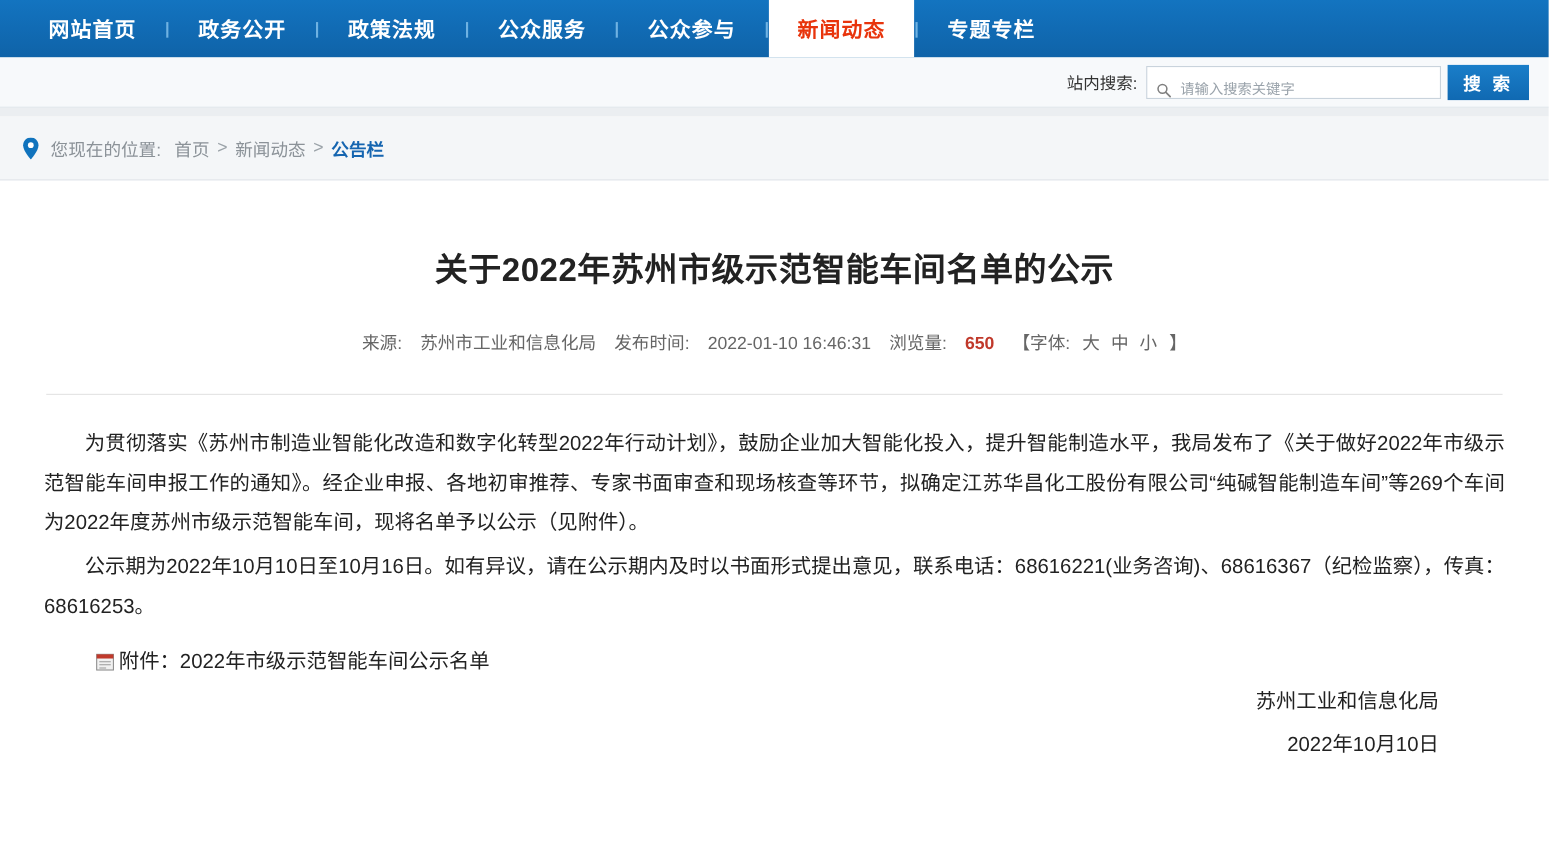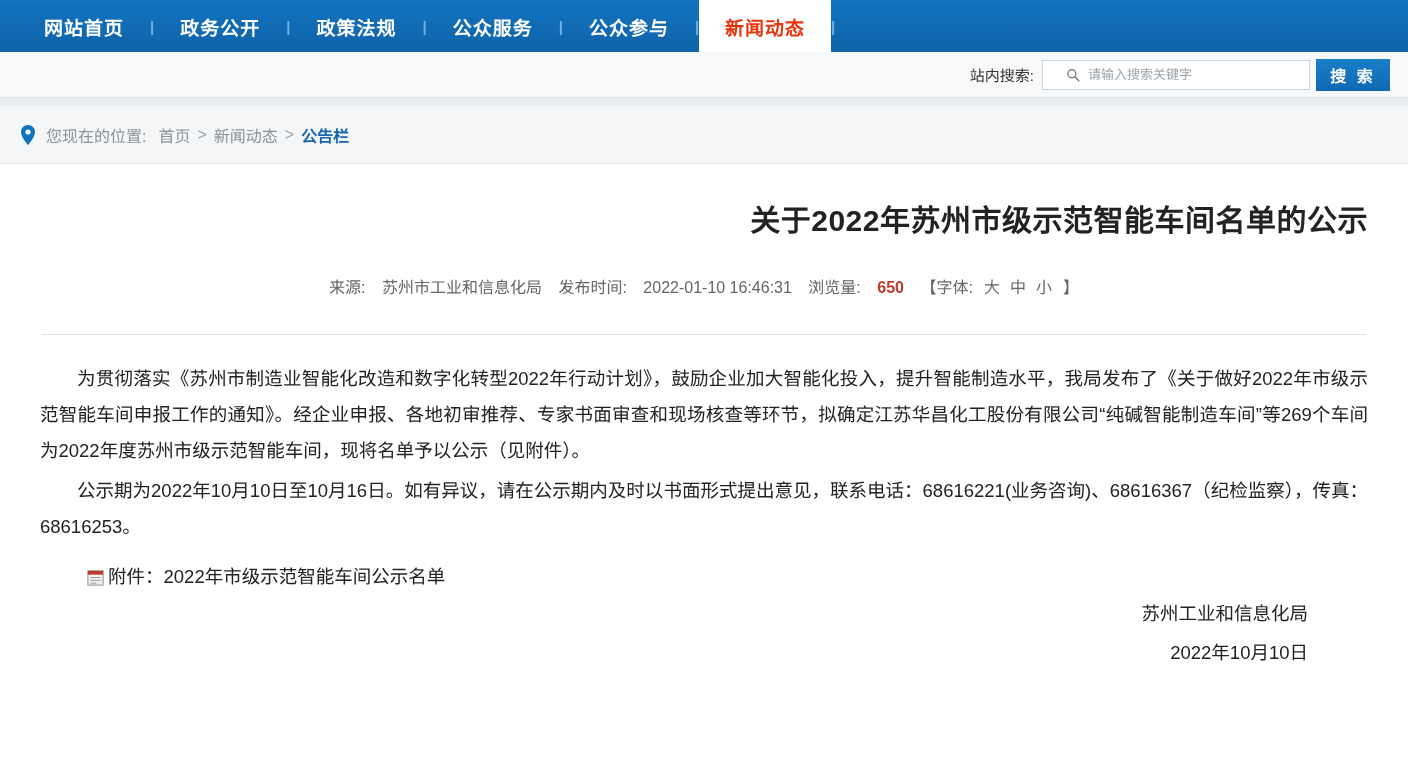--- a/index.html
+++ b/index.html
@@ -69,22 +69,22 @@
     font-size: 15px;
     color: #333;
     margin-right: 8px;
   }
   .search-input-wrap {
     width: 268px;
     height: 30px;
     background: #ffffff;
     border: 1px solid #c9d3dc;
     display: flex;
-    align-items: center;
-    padding: 0 23px;
+    align-items: flex-end;
+    padding: 0 8px;
     box-sizing: border-box;
   }
   .search-icon {
     width: 14px;
     height: 14px;
     flex: 0 0 auto;
     margin-right: 6px;
     opacity: .75;
   }
   .search-input {
@@ -135,25 +135,25 @@
   }
   .crumb-sep { margin: 0 7px; color: #9aa2a8; }
   .crumb-link { color: #8b9298; cursor: pointer; }
   .crumb-current { color: #1565b0; font-weight: bold; cursor: pointer; }
 
   
   .content {
     padding: 0 40px;
   }
   .article-title {
-    text-align: right;
+    text-align: center;
     font-size: 30px;
     font-weight: bold;
     color: #222;
-    margin: 32px 0 0 0;
+    margin: 56px 0 0 0;
     letter-spacing: .5px;
   }
   .meta {
     margin-top: 34px;
     text-align: center;
     font-size: 16px;
     color: #666;
   }
   .meta span { margin: 0 6px; }
   .meta .views-count { color: #c0392b; font-weight: bold; }
@@ -207,20 +207,21 @@
     <div class="nav-item">政务公开</div>
     <div class="nav-sep">|</div>
     <div class="nav-item">政策法规</div>
     <div class="nav-sep">|</div>
     <div class="nav-item">公众服务</div>
     <div class="nav-sep">|</div>
     <div class="nav-item">公众参与</div>
     <div class="nav-sep">|</div>
     <div class="nav-item active">新闻动态</div>
     <div class="nav-sep">|</div>
+    <div class="nav-item">专题专栏</div>
   </div>
 </div>
 
 <div class="searchbar">
   <div class="search-label">站内搜索:</div>
   <div class="search-input-wrap">
     <svg class="search-icon" viewBox="0 0 16 16">
       <circle cx="6.6" cy="6.6" r="4.6" fill="none" stroke="#555" stroke-width="1.6"></circle>
       <line x1="10.2" y1="10.2" x2="14.6" y2="14.6" stroke="#555" stroke-width="1.8" stroke-linecap="round"></line>
     </svg>

